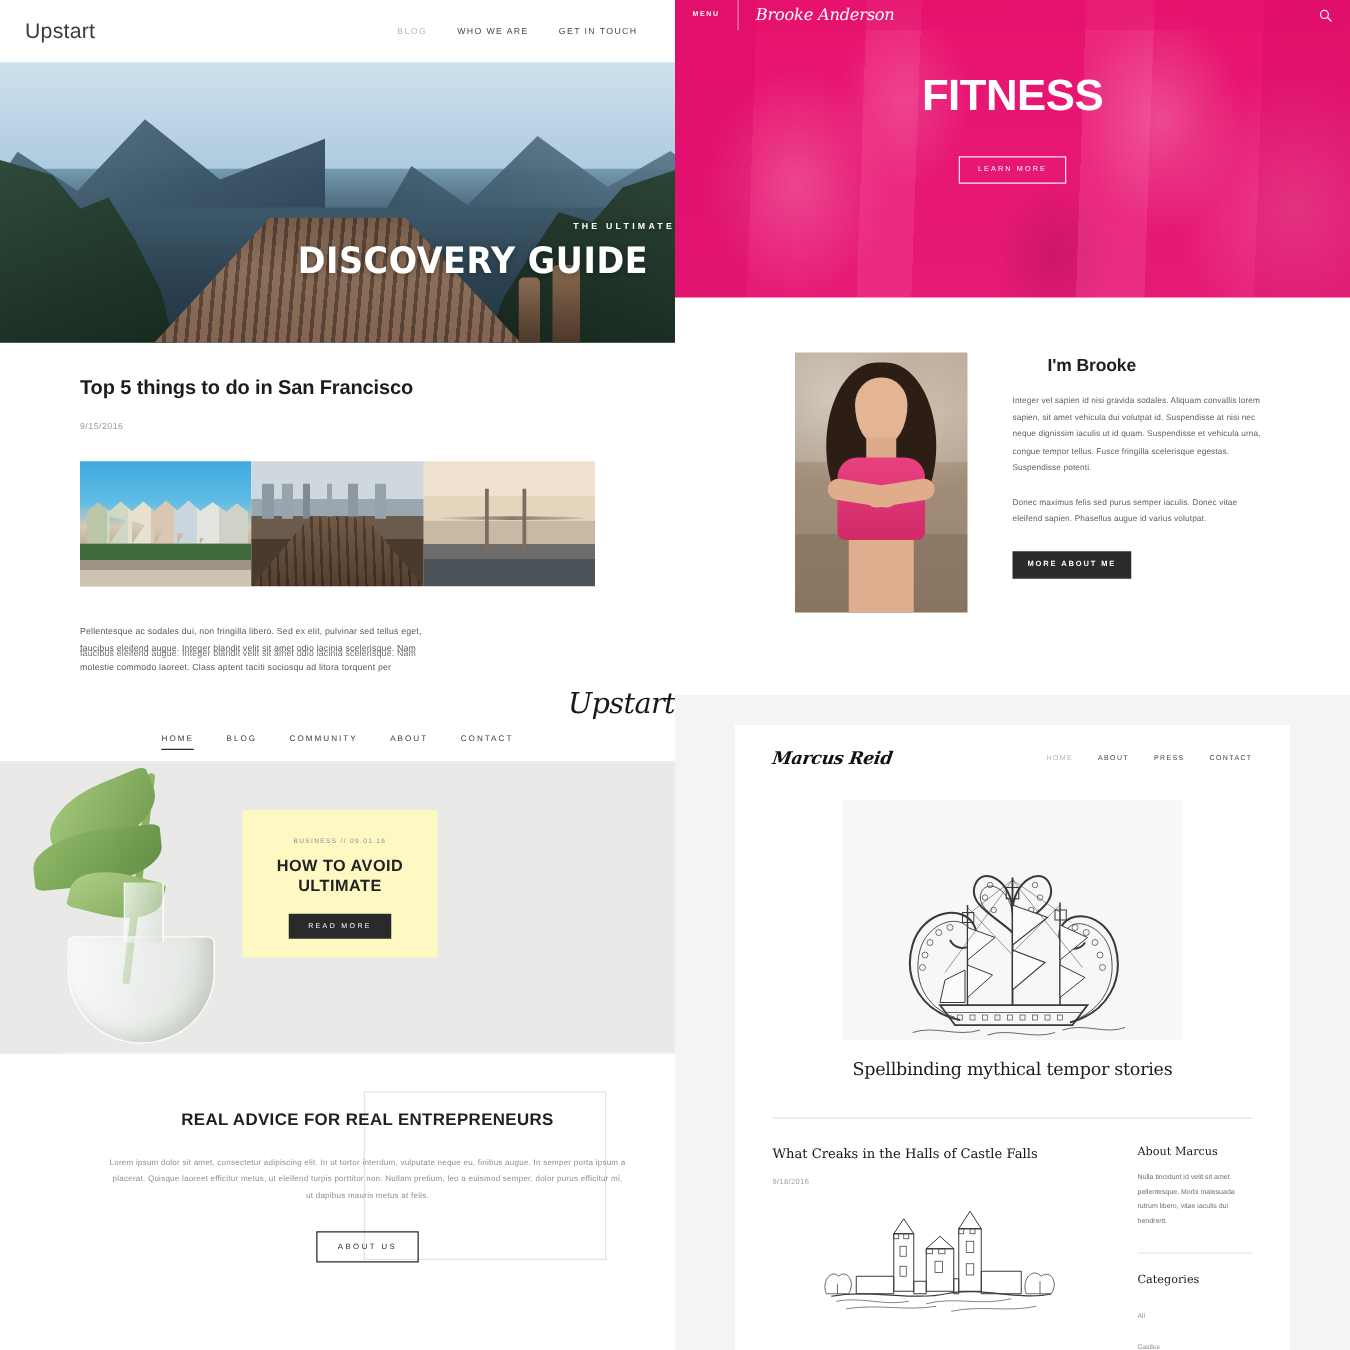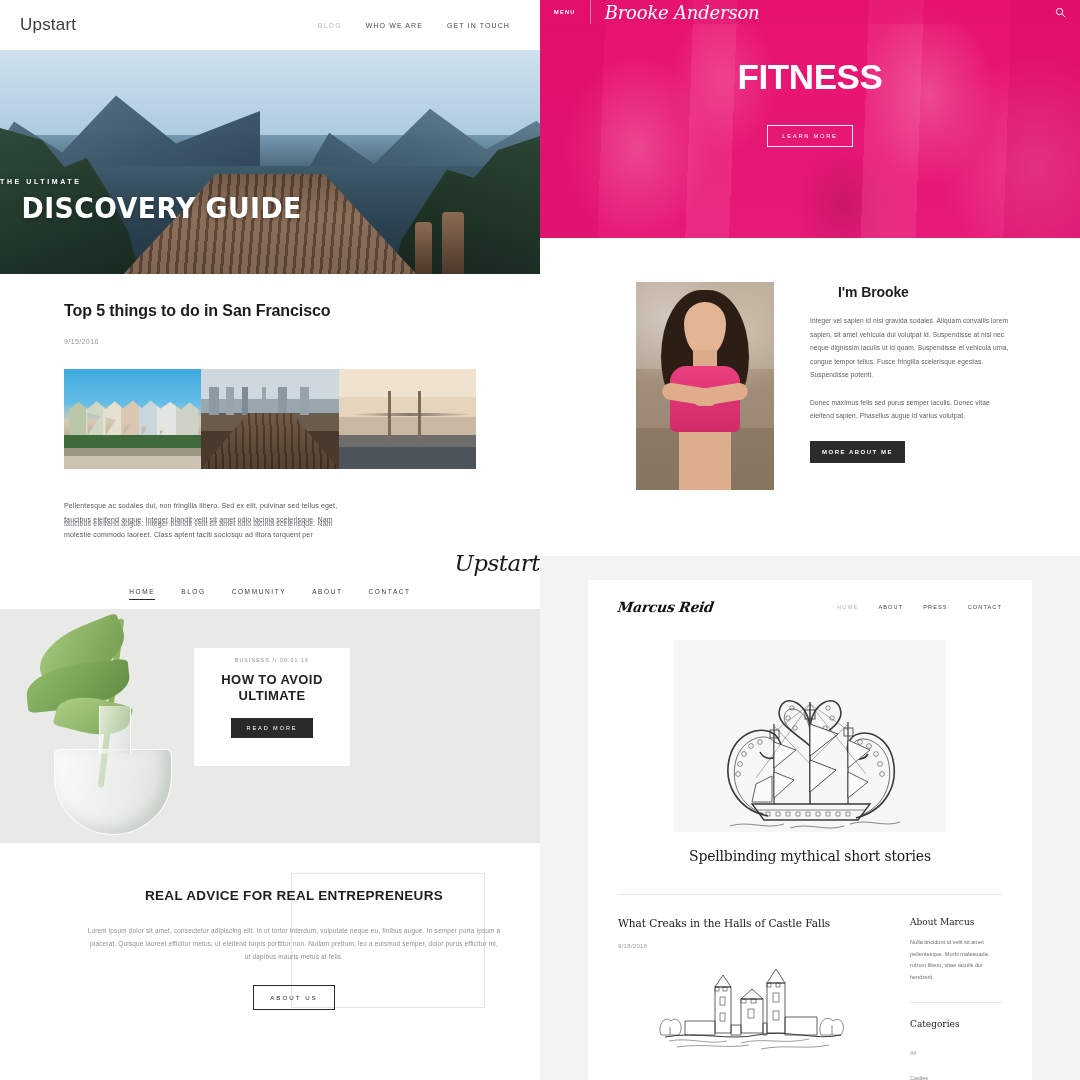--- a/index.html
+++ b/index.html
@@ -66,21 +66,21 @@
       linear-gradient(#6d5543, #8a6d57 40%, #7a5f4c);
     clip-path: polygon(32% 0, 68% 0, 100% 100%, 0 100%);
   }
   .ub-hero .post1, .ub-hero .post2 {
     position: absolute; bottom: 0; background: linear-gradient(#8a6b52, #4c382a);
     border-radius: 4px 4px 0 0;
   }
   .ub-hero .post1 { right: 108px; width: 17px; height: 52px; }
   .ub-hero .post2 { right: 76px; width: 22px; height: 62px; }
   .ub-hero-text {
-    position: absolute; left: 0; right: 0; top: 128px; text-align: left; color: #fff;
+    position: absolute; left: 0; right: 0; top: 128px; text-align: right; color: #fff;
     text-shadow: 0 1px 6px rgba(0,0,0,.35);
   }
   .ub-kicker { font-size: 7px; letter-spacing: 2.6px; font-weight: 700; margin-bottom: 6px; }
   .ub-title {
     font-size: 29px; font-weight: 700; letter-spacing: .5px;
     transform: scaleX(.92); font-family: "DejaVu Sans", sans-serif;
   }
 
   .ub-body { padding: 28px 64px 0 64px; }
   .ub-post-title { font-size: 16px; font-weight: 700; color: #1c1c1c; letter-spacing: -.1px; }
@@ -183,21 +183,21 @@
     border-radius: 6px 6px 52% 52% / 6px 6px 70% 70%;
     box-shadow: inset -8px -6px 14px rgba(150,162,150,.35);
   }
   .up-vase::before {
     content: ""; position: absolute; left: 44px; top: -44px; width: 30px; height: 48px;
     background: linear-gradient(100deg, rgba(255,255,255,.7), rgba(210,220,210,.5));
     border-left: 1px solid rgba(255,255,255,.85); border-right: 1px solid rgba(255,255,255,.85);
   }
   .up-card {
     position: absolute; left: 194px; top: 38px; width: 156px; height: 118px;
-    background: #ffffff; text-align: center; padding-top: 9px;
+    background: #fef9c3; text-align: center; padding-top: 22px;
   }
   .up-card .meta { font-size: 5.2px; letter-spacing: 1.1px; color: #8c8c8c; }
   .up-card h3 {
     font-size: 13px; font-weight: 700; color: #222; letter-spacing: .4px;
     line-height: 1.26; margin-top: 9px;
   }
   .up-readmore {
     display: inline-block; margin-top: 13px; background: #2a2a2a; color: #fff;
     font-size: 5.6px; letter-spacing: 1.9px; padding: 7px 16px; border: none;
     font-family: inherit; cursor: pointer;
@@ -247,21 +247,21 @@
   .bk-topbar {
     position: absolute; left: 0; right: 0; top: 0; height: 24px;
     display: flex; align-items: center; z-index: 4;
     background: rgba(226,16,110,.42);
   }
   .bk-menu {
     font-size: 5.6px; color: #fff; letter-spacing: 1.3px; font-weight: 700;
     padding: 0 14px; border-right: 1px solid rgba(255,255,255,.45); line-height: 24px;
   }
   .bk-brand {
-    font-size: 18px; color: #fff; padding-left: 14px; font-family: "DejaVu Serif", serif;
+    font-size: 13px; color: #fff; padding-left: 14px; font-family: "DejaVu Serif", serif;
     font-style: italic; letter-spacing: -.2px;
   }
   .bk-search { margin-left: auto; padding-right: 14px; line-height: 0; }
   .bk-hero-text {
     position: absolute; left: 0; right: 0; top: 56px; text-align: center; z-index: 3;
   }
   .bk-hero-text h1 {
     color: #fff; font-size: 35px; font-weight: 700; line-height: 1.22; letter-spacing: -.4px;
   }
   .bk-learn {
@@ -571,21 +571,21 @@
           </g>
 
           <g stroke-width=".6">
             <path d="M70 192 C88 186 106 196 124 190"></path>
             <path d="M130 194 C148 188 166 198 184 192"></path>
             <path d="M190 190 C208 184 224 194 240 188"></path>
           </g>
         </svg>
       </div>
 
-      <div class="mr-tagline">Spellbinding mythical short stories</div>
+      <div class="mr-tagline">Spellbinding mythical tempor stories</div>
       <div class="mr-rule"></div>
 
       <div class="mr-cols">
         <div class="mr-main">
           <h3>What Creaks in the Halls of Castle Falls</h3>
           <div class="date">9/18/2016</div>
           <div class="mr-castle">
             <svg width="210" height="90" viewBox="0 0 210 90" fill="none" stroke="#3a3a3a" stroke-width=".8">
 
               <rect x="70" y="22" width="16" height="46"></rect>

